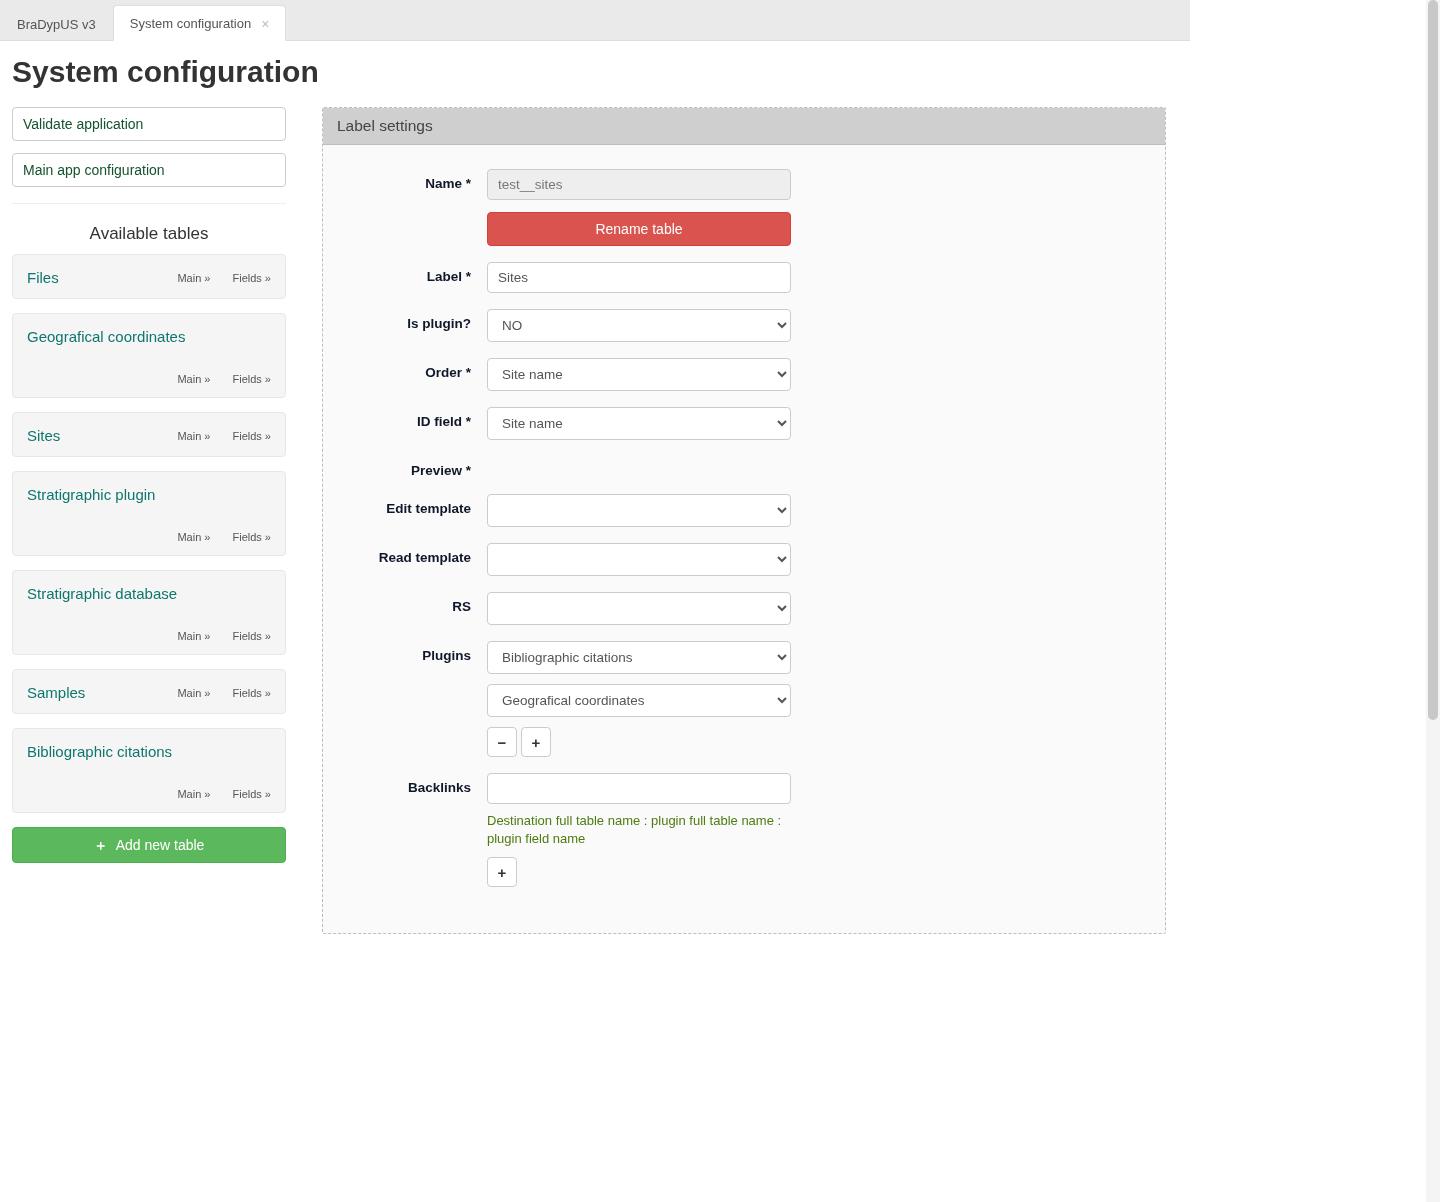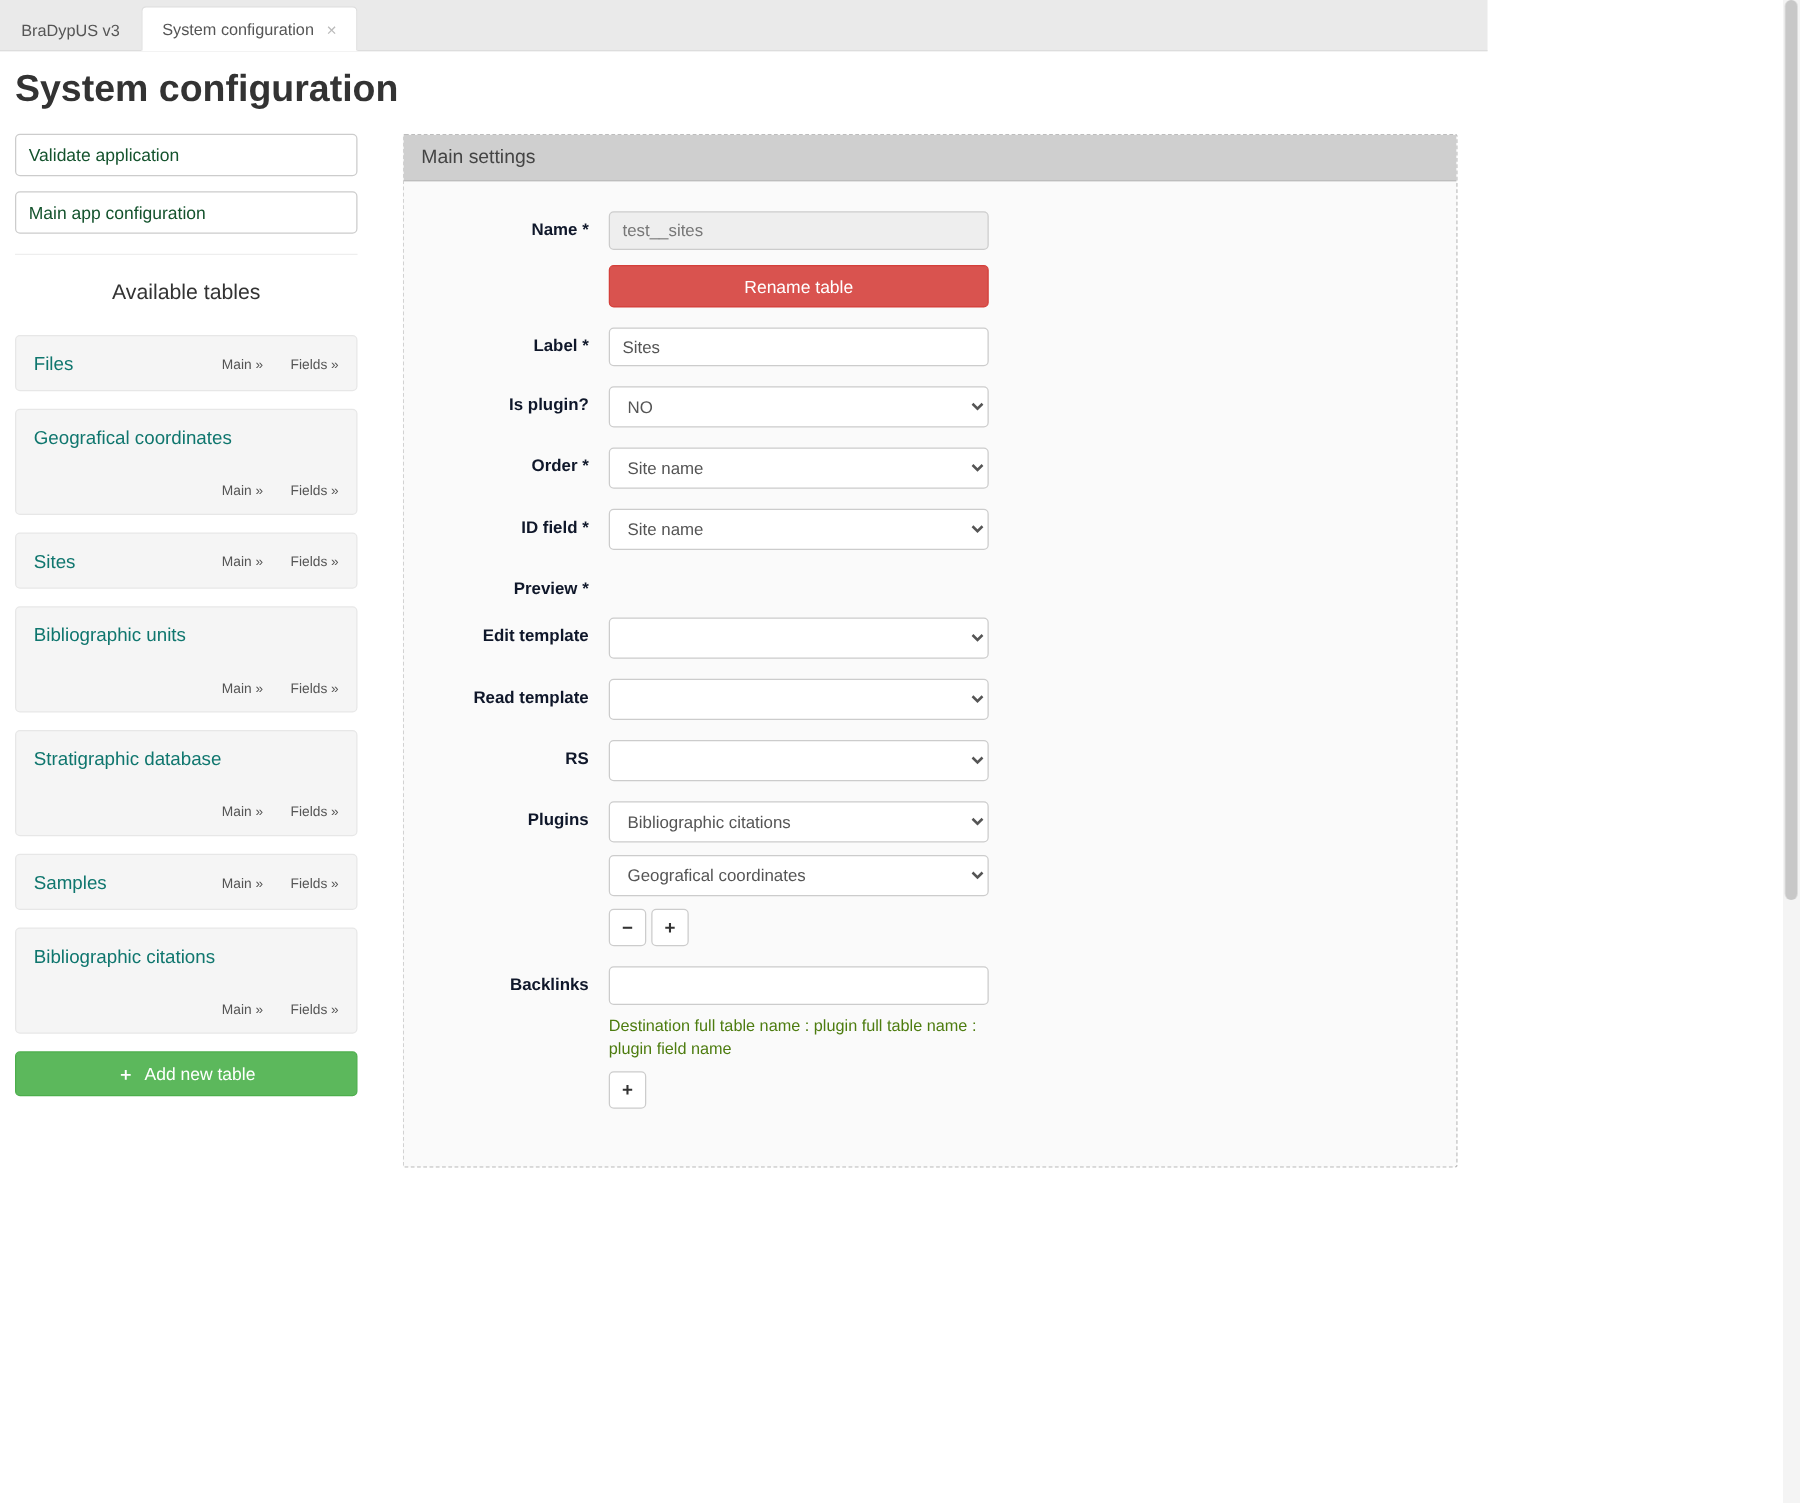--- a/index.html
+++ b/index.html
@@ -9,21 +9,21 @@
   .tab { padding:10px 16px 9px 16px; font-size:13px; color:#555; border:1px solid transparent; border-bottom:none; position:relative; top:1px; display:flex; align-items:center; gap:10px; }
   .tab.inactive { background:transparent; }
   .tab.active { background:#fff; border:1px solid #ddd; border-bottom:1px solid #fff; border-radius:4px 4px 0 0; }
   .tab .close { color:#bbb; font-size:14px; line-height:1; }
   h1.page-title { font-size:30px; font-weight:700; margin:14px 0 18px 12px; }
   .cols { display:flex; align-items:flex-start; }
   .sidebar { width:298px; padding:0 12px; }
   .btn { display:block; width:100%; border:1px solid #ccc; background:#fff; color:#14532d; border-radius:4px; padding:8px 10px; text-align:left; font-size:14px; }
   .btn + .btn { margin-top:12px; }
   .hr { height:1px; background:#eee; margin:16px 0 10px 0; }
-  .side-h { text-align:center; font-size:17px; font-weight:500; color:#333; margin:20px 0 24px 0; }
+  .side-h { text-align:center; font-size:17px; font-weight:500; color:#333; margin:20px 0 10px 0; }
   .card { background:#f5f5f5; border:1px solid #e7e7e7; border-radius:4px; padding:14px 14px 12px 14px; margin-bottom:14px; }
   .card .title { font-size:15px; color:#0f766e; }
   .card .links { display:flex; justify-content:flex-end; gap:22px; margin-top:4px; font-size:11px; color:#555; }
   .card.oneline { display:flex; justify-content:space-between; align-items:center; }
   .card.oneline .links { margin-top:0; }
   .card .links a { color:#555; text-decoration:none; }
   .add-btn { display:flex; align-items:center; justify-content:center; gap:8px; width:100%; background:#5cb85c; color:#fff; border:1px solid #4cae4c; border-radius:4px; padding:9px 10px; font-size:14px; }
   .plus-icon { font-weight:700; font-size:14px; line-height:1; }
   .main { flex:1; padding:0 24px 30px 24px; }
   .main-h { text-align:center; font-size:19px; font-weight:600; margin:12px 0 14px 0; }
@@ -86,21 +86,21 @@
 
       <div class="card oneline">
         <div class="title">Sites</div>
         <div class="links">
           <a>Main »</a>
           <a>Fields »</a>
         </div>
       </div>
 
       <div class="card">
-        <div class="title">Bibliographic units</div>
+        <div class="title">Stratigraphic plugin</div>
         <div class="links" style="margin-top:28px;">
           <a>Main »</a>
           <a>Fields »</a>
         </div>
       </div>
 
       <div class="card">
         <div class="title">Stratigraphic database</div>
         <div class="links" style="margin-top:28px;">
           <a>Main »</a>
@@ -126,21 +126,21 @@
 
       <button class="add-btn">
         <span class="plus-icon">＋</span>
         <span>Add new table</span>
       </button>
     </div>
 
     <div class="main">
 
       <div class="panel">
-        <div class="panel-head">Main settings</div>
+        <div class="panel-head">Label settings</div>
         <div class="panel-body">
 
           <div class="row">
             <label>Name *</label>
             <div class="ctrl">
               <input type="text" disabled="" value="test__sites" style="">
               <button class="btn-danger">Rename table</button>
             </div>
           </div>
 

